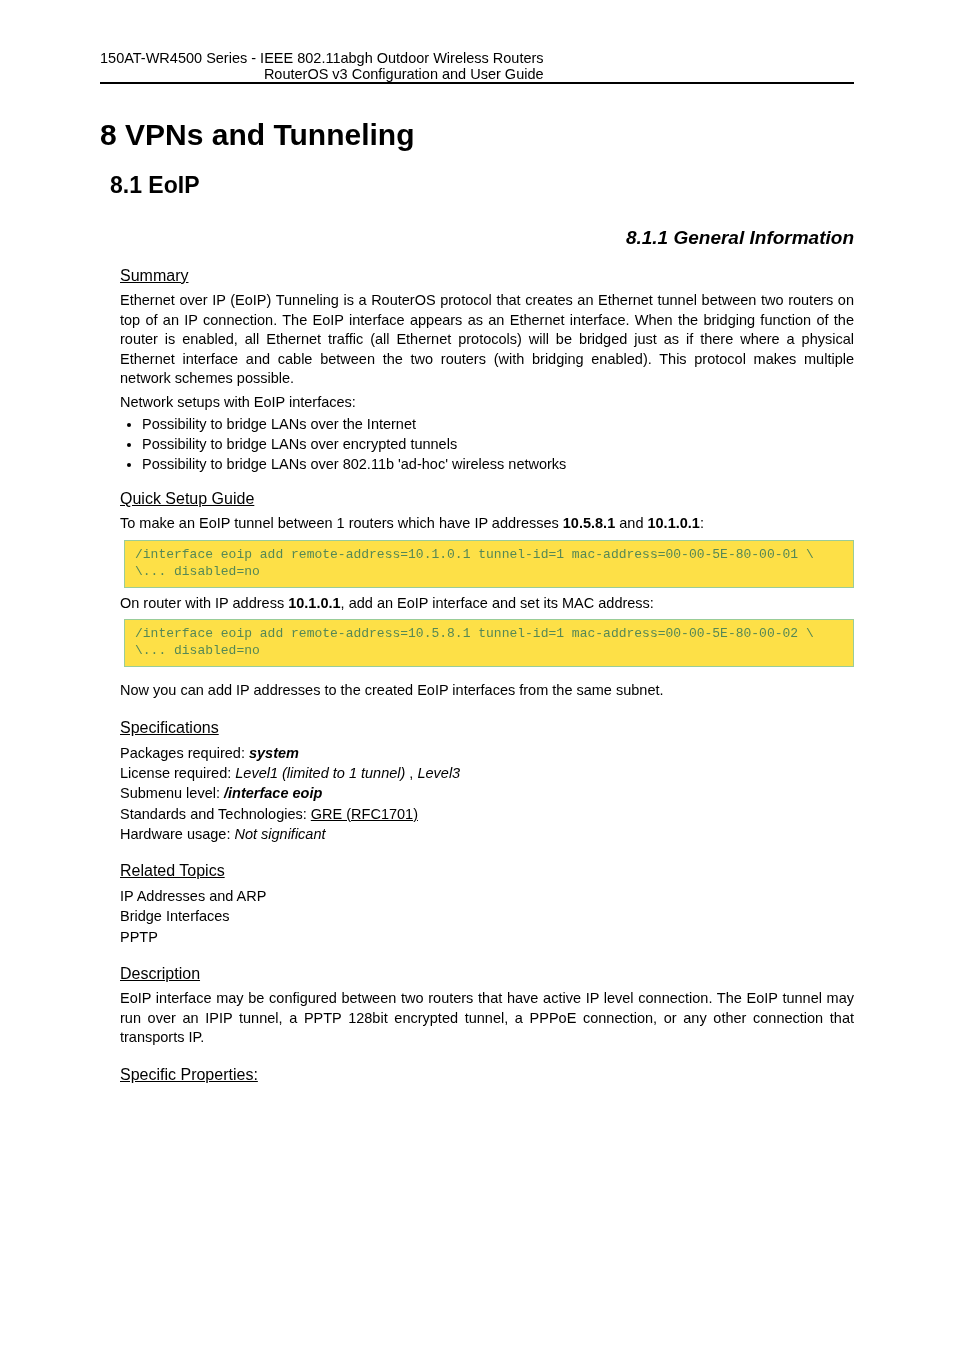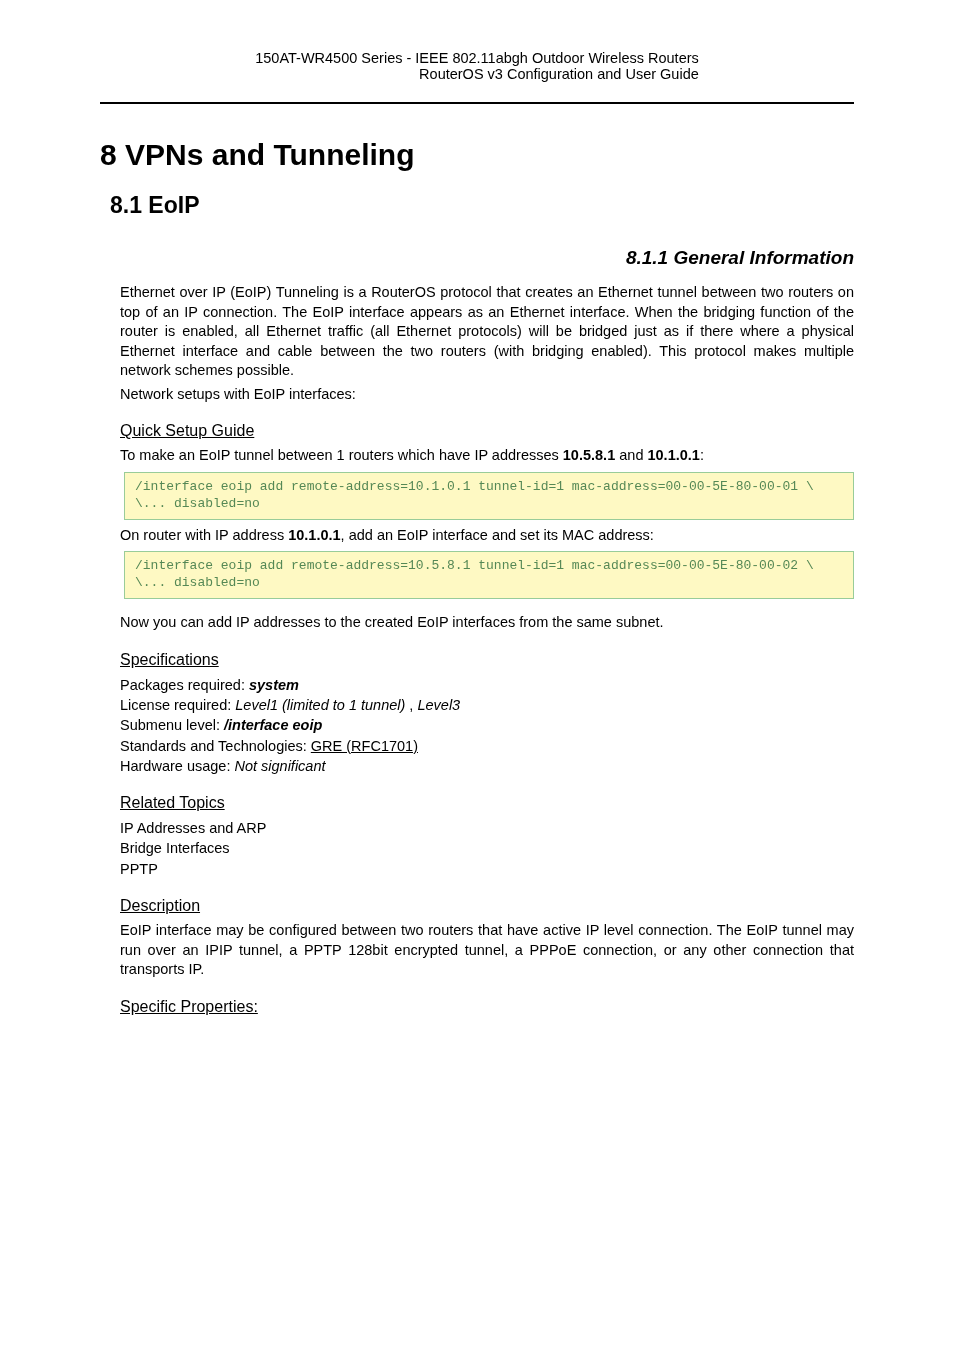--- a/index.html
+++ b/index.html
@@ -12,24 +12,24 @@
     background: #fff;
     width: 954px;
     height: 1351px;
     position: relative;
   }
   .page {
     padding: 50px 100px 50px 100px;
   }
   .header {
     display: flex;
-    justify-content: center;
+    justify-content: flex-start;
     font-size: 14.5px;
     border-bottom: 2px solid #000;
-    padding-bottom: 20px;
+    padding-bottom: 0;
     margin-bottom: 34px;
   }
   .header-right { text-align: right; }
   h1 {
     font-size: 30px;
     font-weight: bold;
     margin: 20px 0 10px 0;
   }
   h2 {
     font-size: 23px;
@@ -58,21 +58,21 @@
   ul.bullets {
     margin: 4px 0 4px 20px;
     padding-left: 22px;
     font-size: 14.5px;
   }
   ul.bullets li {
     margin: 4px 0;
   }
   .codebox {
     border: 1px solid #99cc99;
-    background: #fef9c3;
+    background: #fde047;
     font-family: "Courier New", monospace;
     font-size: 13px;
     color: #558855;
     padding: 6px 10px;
     margin: 6px 0 6px 24px;
     white-space: pre;
     line-height: 1.3;
   }
   .spec-line {
     font-size: 14.5px;
@@ -96,22 +96,28 @@
     <div class="header-right">
       <div>AT-WR4500 Series - IEEE 802.11abgh Outdoor Wireless Routers</div>
       <div>RouterOS v3 Configuration and User Guide</div>
     </div>
   </div>
 
   <h1>8  VPNs and Tunneling</h1>
   <h2>8.1 EoIP</h2>
   <h3>8.1.1  General Information</h3>
 
+  <h4>Summary</h4>
   <p class="body-text">Ethernet over IP (EoIP) Tunneling is a RouterOS protocol that creates an Ethernet tunnel between two routers on top of an IP connection. The EoIP interface appears as an Ethernet interface. When the bridging function of the router is enabled, all Ethernet traffic (all Ethernet protocols) will be bridged just as if there where a physical Ethernet interface and cable between the two routers (with bridging enabled). This protocol makes multiple network schemes possible.</p>
   <p class="body-text" style="margin-top:0">Network setups with EoIP interfaces:</p>
+  <ul class="bullets">
+    <li>Possibility to bridge LANs over the Internet</li>
+    <li>Possibility to bridge LANs over encrypted tunnels</li>
+    <li>Possibility to bridge LANs over 802.11b 'ad-hoc' wireless networks</li>
+  </ul>
 
   <h4>Quick Setup Guide</h4>
   <p class="body-text" style="margin-bottom:0">
     <span>To make an EoIP tunnel between 1 routers which have IP addresses </span><span class="bold">10.5.8.1</span><span> and </span><span class="bold">10.1.0.1</span><span>:</span>
   </p>
   <div class="codebox">/interface eoip add remote-address=10.1.0.1 tunnel-id=1 mac-address=00-00-5E-80-00-01 \
 \... disabled=no</div>
 
   <p class="body-text">
     <span>On router with IP address </span><span class="bold">10.1.0.1</span><span>, add an EoIP interface and set its MAC address:</span>

